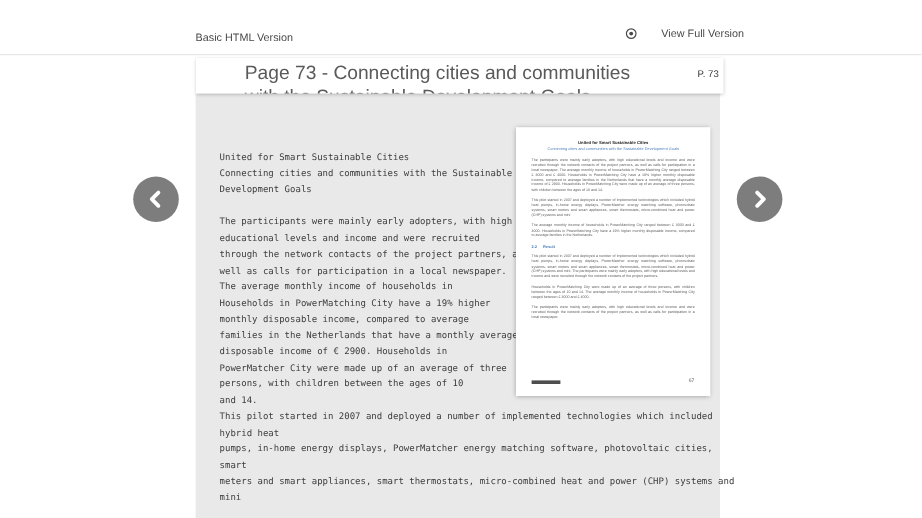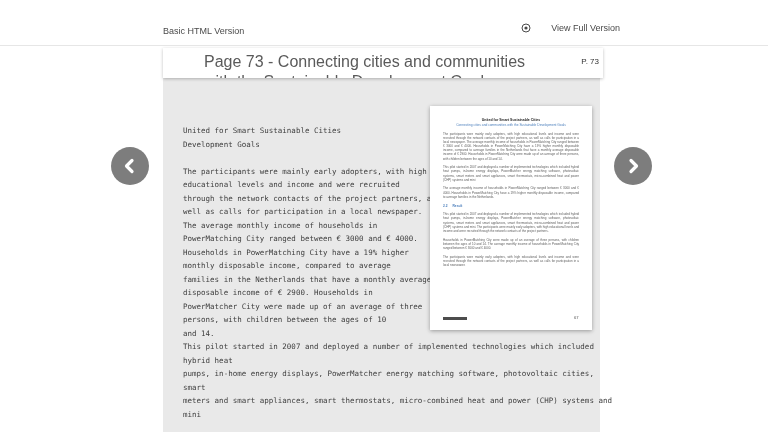--- a/index.html
+++ b/index.html
@@ -74,28 +74,28 @@
   <div class="title-card">
     <div class="title">
       <span>Page 73 - Connecting cities and communities</span><br>
       <span>with the Sustainable Development Goals</span>
     </div>
     <div class="pbadge">P. 73</div>
   </div>
 
   <div class="body-lines">
       <div class="bline">United for Smart Sustainable Cities</div>
+      <div class="bline">Connecting cities and communities with the Sustainable</div>
       <div class="bline">Development Goals</div>
       <div class="bline">&nbsp;</div>
       <div class="bline">The participants were mainly early adopters, with high</div>
       <div class="bline">educational levels and income and were recruited</div>
       <div class="bline">through the network contacts of the project partners, as</div>
       <div class="bline">well as calls for participation in a local newspaper.</div>
       <div class="bline">The average monthly income of households in</div>
-      <div class="bline">PowerMatching City ranged between € 3000 and € 4000.</div>
       <div class="bline">Households in PowerMatching City have a 19% higher</div>
       <div class="bline">monthly disposable income, compared to average</div>
       <div class="bline">families in the Netherlands that have a monthly average</div>
       <div class="bline">disposable income of € 2900. Households in</div>
       <div class="bline">PowerMatcher City were made up of an average of three</div>
       <div class="bline">persons, with children between the ages of 10</div>
       <div class="bline">and 14.</div>
       <div class="bline">This pilot started in 2007 and deployed a number of implemented technologies which included</div>
       <div class="bline">hybrid heat</div>
       <div class="bline">pumps, in-home energy displays, PowerMatcher energy matching software, photovoltaic cities,</div>

